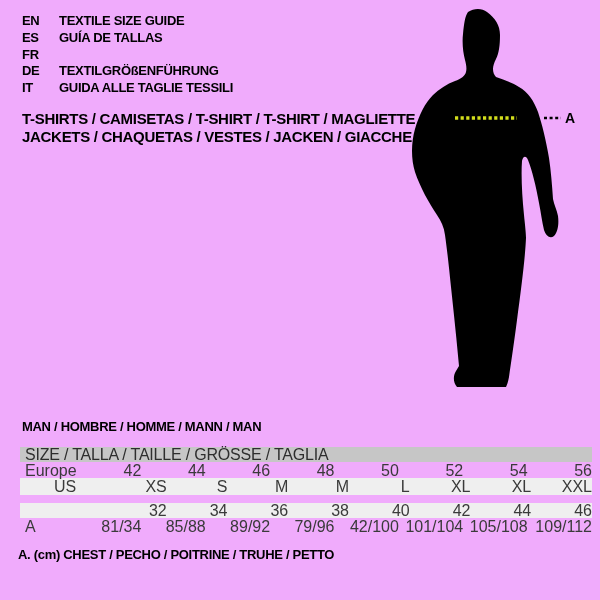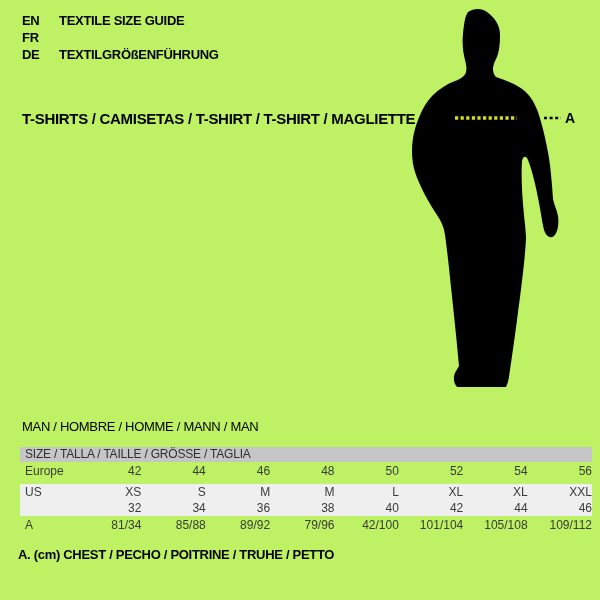--- a/index.html
+++ b/index.html
@@ -1,65 +1,74 @@
 <!DOCTYPE html>
 <html><head>
 <meta charset="utf-8">
 <style>
   html,body{margin:0;padding:0;background:#fff;}
   #canvas{
-    position:relative;width:600px;height:600px;background:#bef264;
+    position:relative;width:600px;height:600px;background:#f0abfc;
     font-family:"Liberation Sans","DejaVu Sans",sans-serif;
     color:#000;overflow:hidden;
   }
   
   .langs{position:absolute;left:22px;top:13px;}
   .lang-row{display:flex;line-height:16.8px;font-size:13px;font-weight:700;letter-spacing:-0.3px;}
   .lang-code{width:37px;flex:0 0 37px;}
   
   .cats{position:absolute;left:22px;top:110px;}
   .cat-line{line-height:18px;font-size:15px;font-weight:700;letter-spacing:-0.3px;white-space:nowrap;}
   
   .figure-wrap{position:absolute;left:405px;top:5px;width:175px;height:390px;}
   
-  .section-title{position:absolute;left:22px;top:418px;font-size:13px;font-weight:400;letter-spacing:-0.3px;line-height:18px;}
+  .section-title{position:absolute;left:22px;top:418px;font-size:13px;font-weight:700;letter-spacing:-0.3px;line-height:18px;}
   
-  .size-table{position:absolute;left:20px;top:447px;width:572px;font-size:12px;color:#3a3a3a;}
+  .size-table{position:absolute;left:20px;top:447px;width:572px;font-size:16px;color:#3a3a3a;}
   .thead{height:15px;line-height:15px;background:#c6c6c6;color:#2e2e2e;padding-left:5px;letter-spacing:-0.2px;}
   .trow{display:flex;}
-  .trow.shade{background:#efefef;}
-  .h18{height:22px;line-height:18px;}
+  .trow.shade{background:#efefef;padding-left:29px;}
+  .h18{height:16px;line-height:18px;}
   .h17{height:17px;line-height:17px;}
-  .h15{height:15px;line-height:15px;}
+  .h15{height:15px;line-height:15px;margin-top:8px;}
   .tlabel{flex:0 0 52px;padding-left:5px;text-align:left;}
   .tcell{flex:1 1 0;text-align:right;}
   
   .footnote{position:absolute;left:18px;top:546px;font-size:13px;font-weight:700;letter-spacing:-0.3px;line-height:18px;}
 </style>
 </head>
 <body>
 
 <div id="canvas">
 
   <div class="langs">
     <div class="lang-row">
       <span class="lang-code">EN</span>
       <span class="lang-label">TEXTILE SIZE GUIDE</span>
     </div>
     <div class="lang-row">
+      <span class="lang-code">ES</span>
+      <span class="lang-label">GUÍA DE TALLAS</span>
+    </div>
+    <div class="lang-row">
       <span class="lang-code">FR</span>
     </div>
     <div class="lang-row">
       <span class="lang-code">DE</span>
       <span class="lang-label">TEXTILGRÖßENFÜHRUNG</span>
     </div>
+    <div class="lang-row">
+      <span class="lang-code">IT</span>
+      <span class="lang-label">GUIDA ALLE TAGLIE TESSILI</span>
+    </div>
   </div>
 
   <div class="cats">
     <div class="cat-line">T-SHIRTS / CAMISETAS / T-SHIRT / T-SHIRT / MAGLIETTE</div>
+    <div class="cat-line">JACKETS / CHAQUETAS / VESTES / JACKEN / GIACCHE</div>
   </div>
 
   <div class="figure-wrap">
     <svg width="175" height="390" viewBox="0 0 175 390" xmlns="http://www.w3.org/2000/svg">
       <path d="M 63 7
                C 69 3 77 3 82 7
                C 90 13 95 20 95 30
                C 95 40 94 48 91 54
                C 89 58 88 61 88 64
                C 88 67 89 70 91 72

